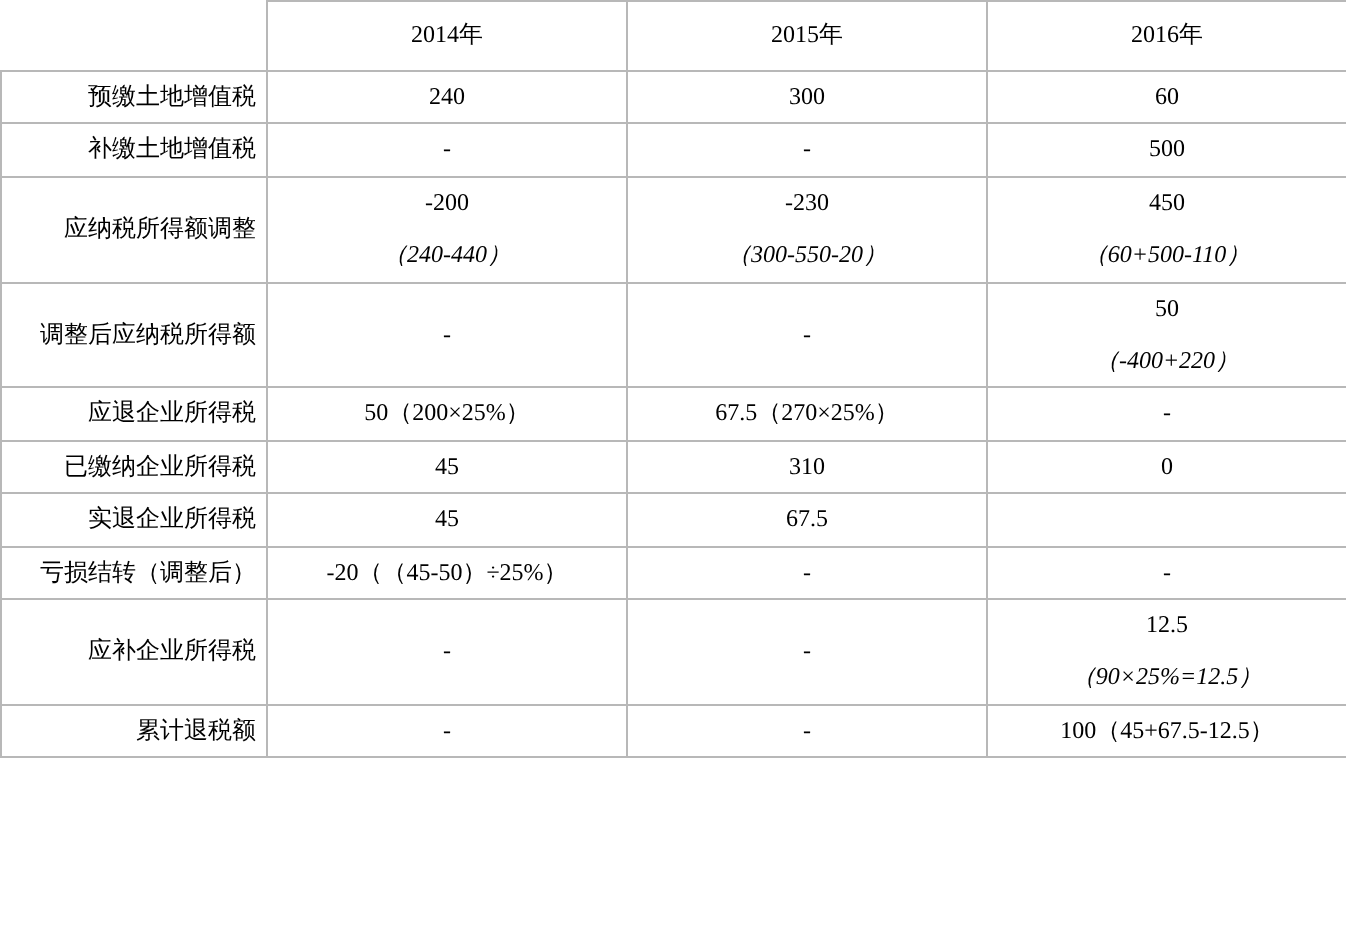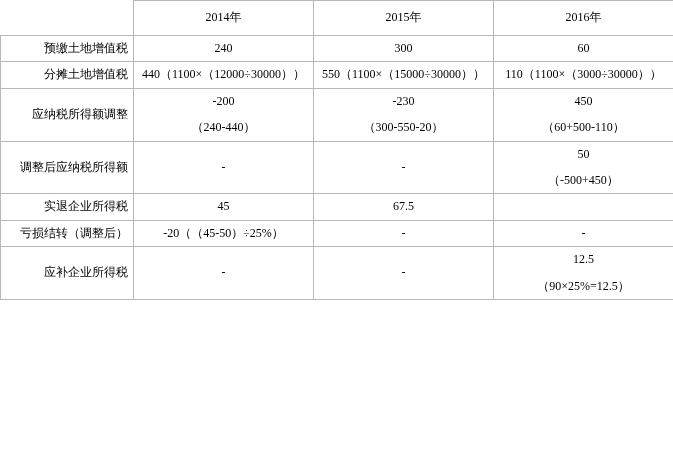--- a/index.html
+++ b/index.html
@@ -54,20 +54,21 @@
     text-align: center;
   }
   .cell-lines {
     display: block;
   }
   .cell-lines .ln {
     display: block;
   }
   .ln + .ln {
     margin-top: 9px;
+    font-style: italic;
   }
 </style>
 </head>
 <body>
 
 <div class="table-wrap">
   <table class="data-table">
     <colgroup>
       <col class="c0">
         <col class="c1">
@@ -94,39 +95,39 @@
               <span class="ln">300</span>
             </span>
           </td>
         <td class="val">
             <span class="cell-lines">
               <span class="ln">60</span>
             </span>
           </td>
       </tr>
 
-
-      <tr>
-        <td class="rowlabel">分摊土地增值税</td>
-        <td class="val">
-            <span class="cell-lines">
-              <span class="ln">440（1100×（12000÷30000））</span>
-            </span>
-          </td>
-        <td class="val">
-            <span class="cell-lines">
-              <span class="ln">550（1100×（15000÷30000））</span>
-            </span>
-          </td>
-        <td class="val">
-            <span class="cell-lines">
-              <span class="ln">110（1100×（3000÷30000））</span>
-            </span>
-          </td>
-      </tr>
+      <tr>
+        <td class="rowlabel">补缴土地增值税</td>
+        <td class="val">
+            <span class="cell-lines">
+              <span class="ln">-</span>
+            </span>
+          </td>
+        <td class="val">
+            <span class="cell-lines">
+              <span class="ln">-</span>
+            </span>
+          </td>
+        <td class="val">
+            <span class="cell-lines">
+              <span class="ln">500</span>
+            </span>
+          </td>
+      </tr>
+
 
       <tr>
         <td class="rowlabel">应纳税所得额调整</td>
         <td class="val">
             <span class="cell-lines">
               <span class="ln">-200</span>
               <span class="ln">（240-440）</span>
             </span>
           </td>
         <td class="val">
@@ -151,26 +152,62 @@
             </span>
           </td>
         <td class="val">
             <span class="cell-lines">
               <span class="ln">-</span>
             </span>
           </td>
         <td class="val">
             <span class="cell-lines">
               <span class="ln">50</span>
-              <span class="ln">（-500+450）</span>
-            </span>
-          </td>
-      </tr>
-
-
+              <span class="ln">（-400+220）</span>
+            </span>
+          </td>
+      </tr>
+
+      <tr>
+        <td class="rowlabel">应退企业所得税</td>
+        <td class="val">
+            <span class="cell-lines">
+              <span class="ln">50（200×25%）</span>
+            </span>
+          </td>
+        <td class="val">
+            <span class="cell-lines">
+              <span class="ln">67.5（270×25%）</span>
+            </span>
+          </td>
+        <td class="val">
+            <span class="cell-lines">
+              <span class="ln">-</span>
+            </span>
+          </td>
+      </tr>
+
+      <tr>
+        <td class="rowlabel">已缴纳企业所得税</td>
+        <td class="val">
+            <span class="cell-lines">
+              <span class="ln">45</span>
+            </span>
+          </td>
+        <td class="val">
+            <span class="cell-lines">
+              <span class="ln">310</span>
+            </span>
+          </td>
+        <td class="val">
+            <span class="cell-lines">
+              <span class="ln">0</span>
+            </span>
+          </td>
+      </tr>
 
       <tr>
         <td class="rowlabel">实退企业所得税</td>
         <td class="val">
             <span class="cell-lines">
               <span class="ln">45</span>
             </span>
           </td>
         <td class="val">
             <span class="cell-lines">
@@ -216,15 +253,33 @@
             </span>
           </td>
         <td class="val">
             <span class="cell-lines">
               <span class="ln">12.5</span>
               <span class="ln">（90×25%=12.5）</span>
             </span>
           </td>
       </tr>
 
+      <tr>
+        <td class="rowlabel">累计退税额</td>
+        <td class="val">
+            <span class="cell-lines">
+              <span class="ln">-</span>
+            </span>
+          </td>
+        <td class="val">
+            <span class="cell-lines">
+              <span class="ln">-</span>
+            </span>
+          </td>
+        <td class="val">
+            <span class="cell-lines">
+              <span class="ln">100（45+67.5-12.5）</span>
+            </span>
+          </td>
+      </tr>
     </tbody>
   </table>
 </div>
 
 </body></html>

